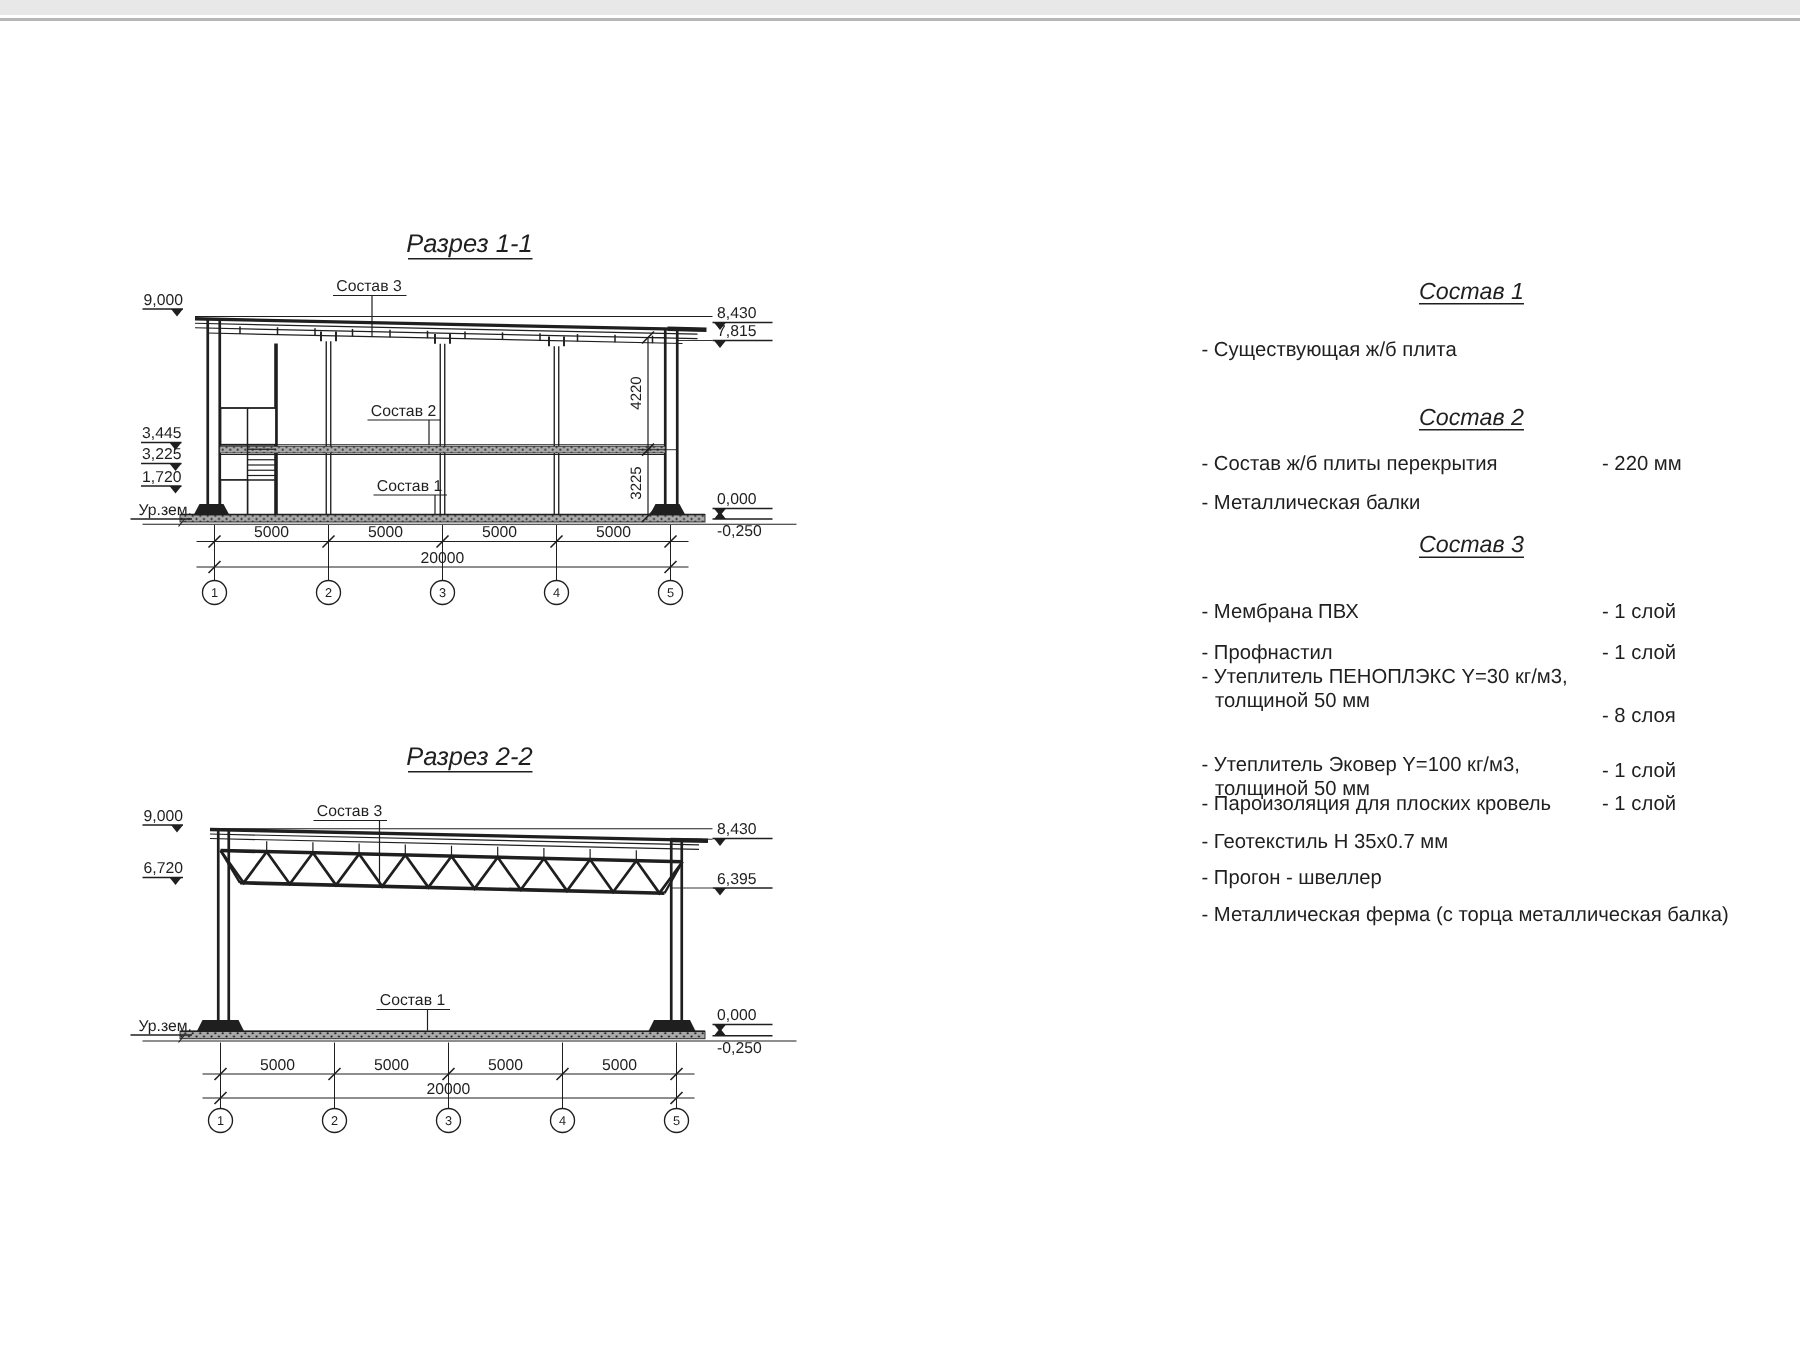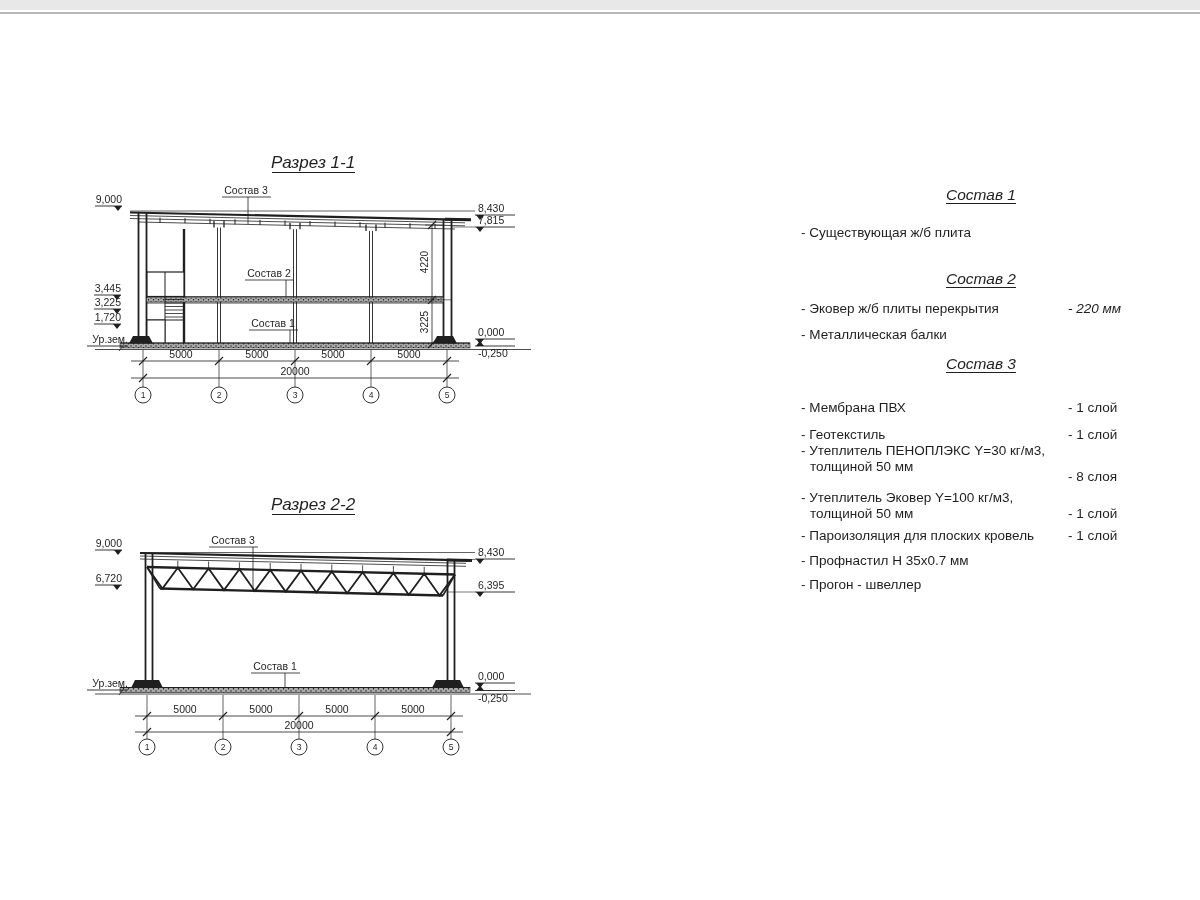--- a/index.html
+++ b/index.html
@@ -360,58 +360,61 @@
 
   <div class="comp-panel">
 
     <div class="comp-header" style="top:176px;">Состав 1</div>
     <div class="comp-item" style="top:215px;">
       <span>- Существующая ж/б плита</span>
     </div>
 
     <div class="comp-header" style="top:260px;">Состав 2</div>
     <div class="comp-item" style="top:291px;">
-      <span>- Эковер ж/б плиты перекрытия</span>
-    </div>
-    <div class="comp-qty" style="top:291px;font-style:italic;">- 220 мм</div>
+      <span>- Состав ж/б плиты перекрытия</span>
+    </div>
+    <div class="comp-qty" style="top:291px;">- 220 мм</div>
     <div class="comp-item" style="top:317px;">
       <span>- Металлическая балки</span>
     </div>
 
     <div class="comp-header" style="top:345px;">Состав 3</div>
 
     <div class="comp-item" style="top:390px;">
       <span>- Мембрана ПВХ</span>
     </div>
     <div class="comp-qty" style="top:390px;">- 1 слой</div>
 
     <div class="comp-item" style="top:417px;">
-      <span>- Геотекстиль</span>
+      <span>- Профнастил</span>
     </div>
     <div class="comp-qty" style="top:417px;">- 1 слой</div>
 
     <div class="comp-item" style="top:433px;">
       <span>- Утеплитель ПЕНОПЛЭКС Y=30 кг/м3,</span>
       <span class="l2">толщиной 50 мм</span>
     </div>
     <div class="comp-qty" style="top:459px;">- 8 слоя</div>
 
-    <div class="comp-item" style="top:480px;">
+    <div class="comp-item" style="top:492px;">
       <span>- Утеплитель Эковер Y=100 кг/м3,</span>
       <span class="l2">толщиной 50 мм</span>
     </div>
     <div class="comp-qty" style="top:496px;">- 1 слой</div>
 
     <div class="comp-item" style="top:518px;text-align:right;">
       <span>- Пароизоляция для плоских кровель</span>
     </div>
     <div class="comp-qty" style="top:518px;">- 1 слой</div>
 
     <div class="comp-item" style="top:543px;">
-      <span>- Профнастил Н 35х0.7 мм</span>
+      <span>- Геотекстиль Н 35х0.7 мм</span>
     </div>
 
     <div class="comp-item" style="top:567px;">
       <span>- Прогон - швеллер</span>
     </div>
 
+    <div class="comp-item" style="top:592px;">
+      <span>- Металлическая ферма (с торца металлическая балка)</span>
+    </div>
   </div>
 </div>
 
 </body></html>

